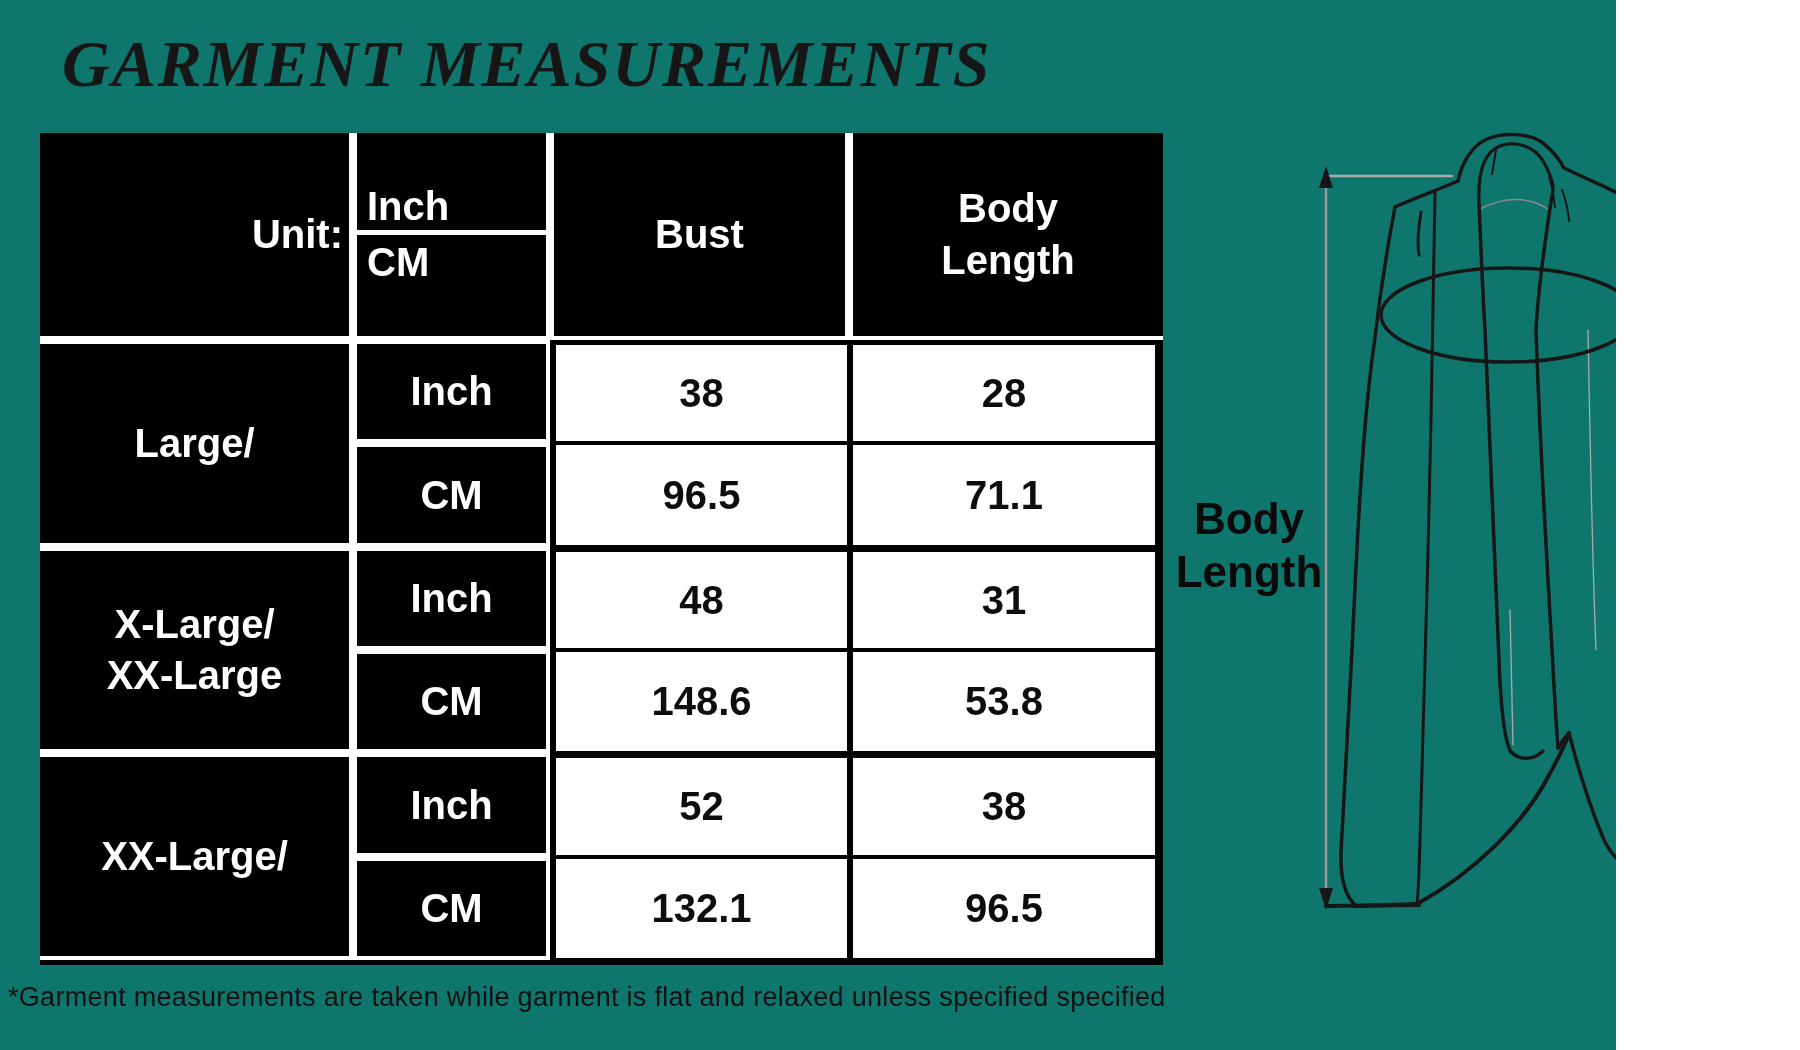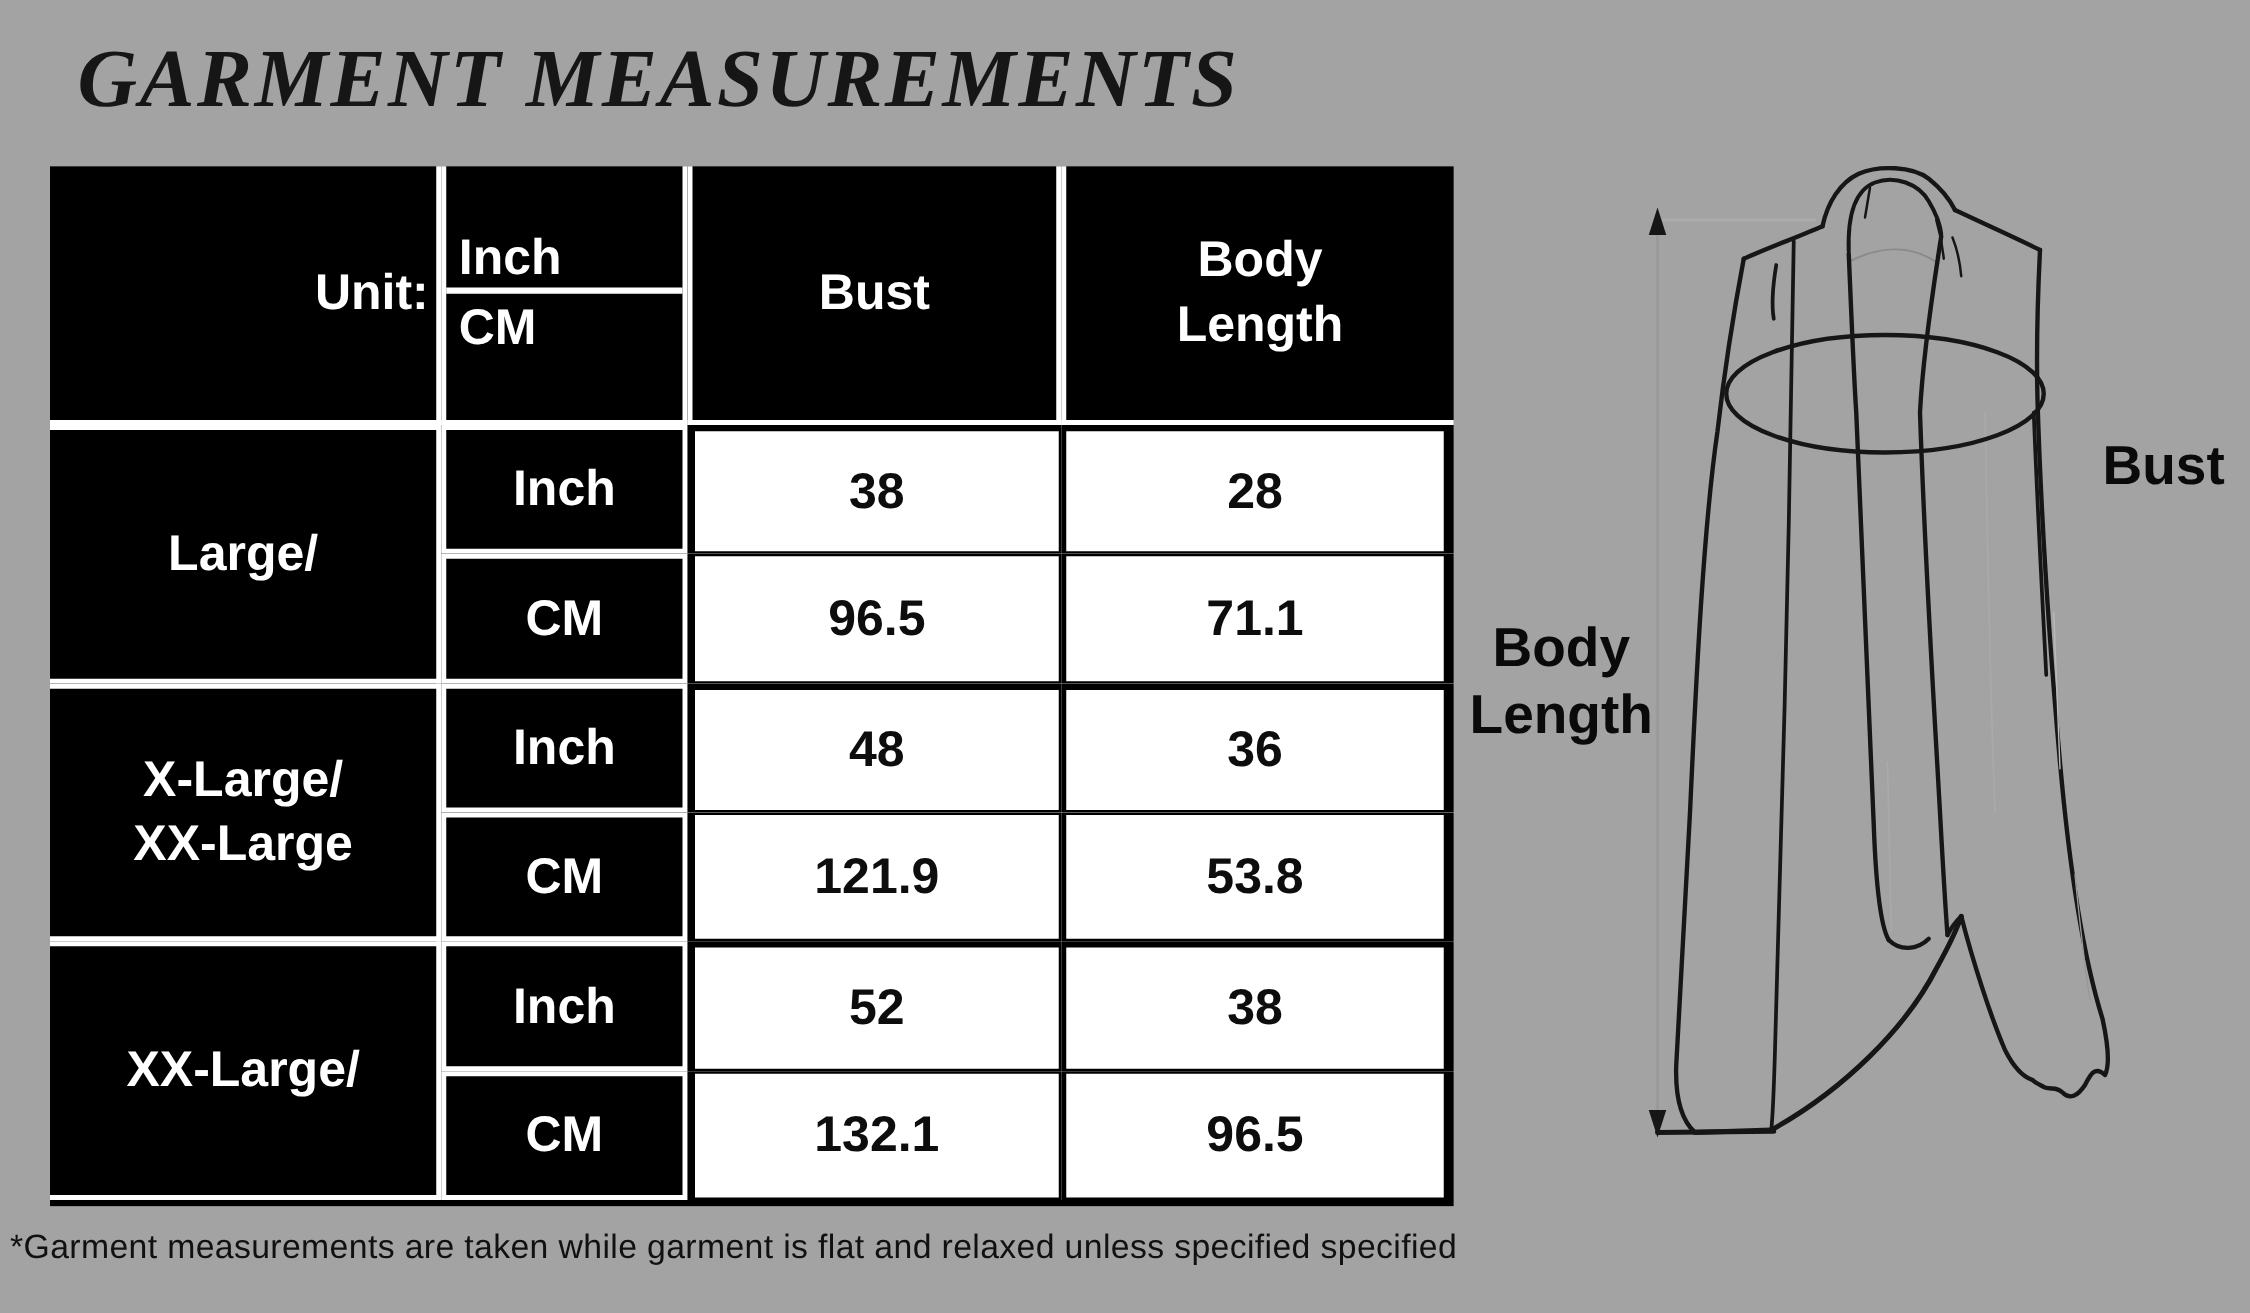--- a/index.html
+++ b/index.html
@@ -1,16 +1,16 @@
 <!DOCTYPE html>
 <html><head>
 <meta charset="utf-8">
 <style>
   html,body{margin:0;padding:0;background:#fff;}
-  #canvas{position:relative;width:1800px;height:1050px;background:#a3a3a3;overflow:hidden;
+  #canvas{position:relative;width:1616px;height:1050px;background:#0f766e;overflow:hidden;
           font-family:"Liberation Sans",sans-serif;}
 
   
   .title{position:absolute;left:62px;top:26px;
          font-family:"Liberation Serif",serif;font-style:italic;font-weight:700;
          font-size:66px;letter-spacing:2px;color:#161616;white-space:nowrap;}
 
   
   .size-table{position:absolute;left:40px;top:133px;display:grid;
               grid-template-columns:313px 197px 299px 314px;
@@ -77,23 +77,23 @@
     <div class="bcell" style="grid-column:2;grid-row:3">CM</div>
     <div class="wcell c3" style="grid-column:3;grid-row:3">96.5</div>
     <div class="wcell c4" style="grid-column:4;grid-row:3">71.1</div>
 
     <div class="bcell size-cell no-left" style="grid-column:1;grid-row:4/span 2">
       <span>X-Large/</span>
       <span>XX-Large</span>
     </div>
     <div class="bcell" style="grid-column:2;grid-row:4">Inch</div>
     <div class="wcell group-top c3" style="grid-column:3;grid-row:4">48</div>
-    <div class="wcell group-top c4" style="grid-column:4;grid-row:4">36</div>
+    <div class="wcell group-top c4" style="grid-column:4;grid-row:4">31</div>
     <div class="bcell" style="grid-column:2;grid-row:5">CM</div>
-    <div class="wcell c3" style="grid-column:3;grid-row:5">121.9</div>
+    <div class="wcell c3" style="grid-column:3;grid-row:5">148.6</div>
     <div class="wcell c4" style="grid-column:4;grid-row:5">53.8</div>
 
     <div class="bcell size-cell no-left" style="grid-column:1;grid-row:6/span 2">
       <span>XX-Large/</span>
     </div>
     <div class="bcell" style="grid-column:2;grid-row:6">Inch</div>
     <div class="wcell group-top c3" style="grid-column:3;grid-row:6">52</div>
     <div class="wcell group-top c4" style="grid-column:4;grid-row:6">38</div>
     <div class="bcell" style="grid-column:2;grid-row:7">CM</div>
     <div class="wcell c3" style="grid-column:3;grid-row:7">132.1</div>

